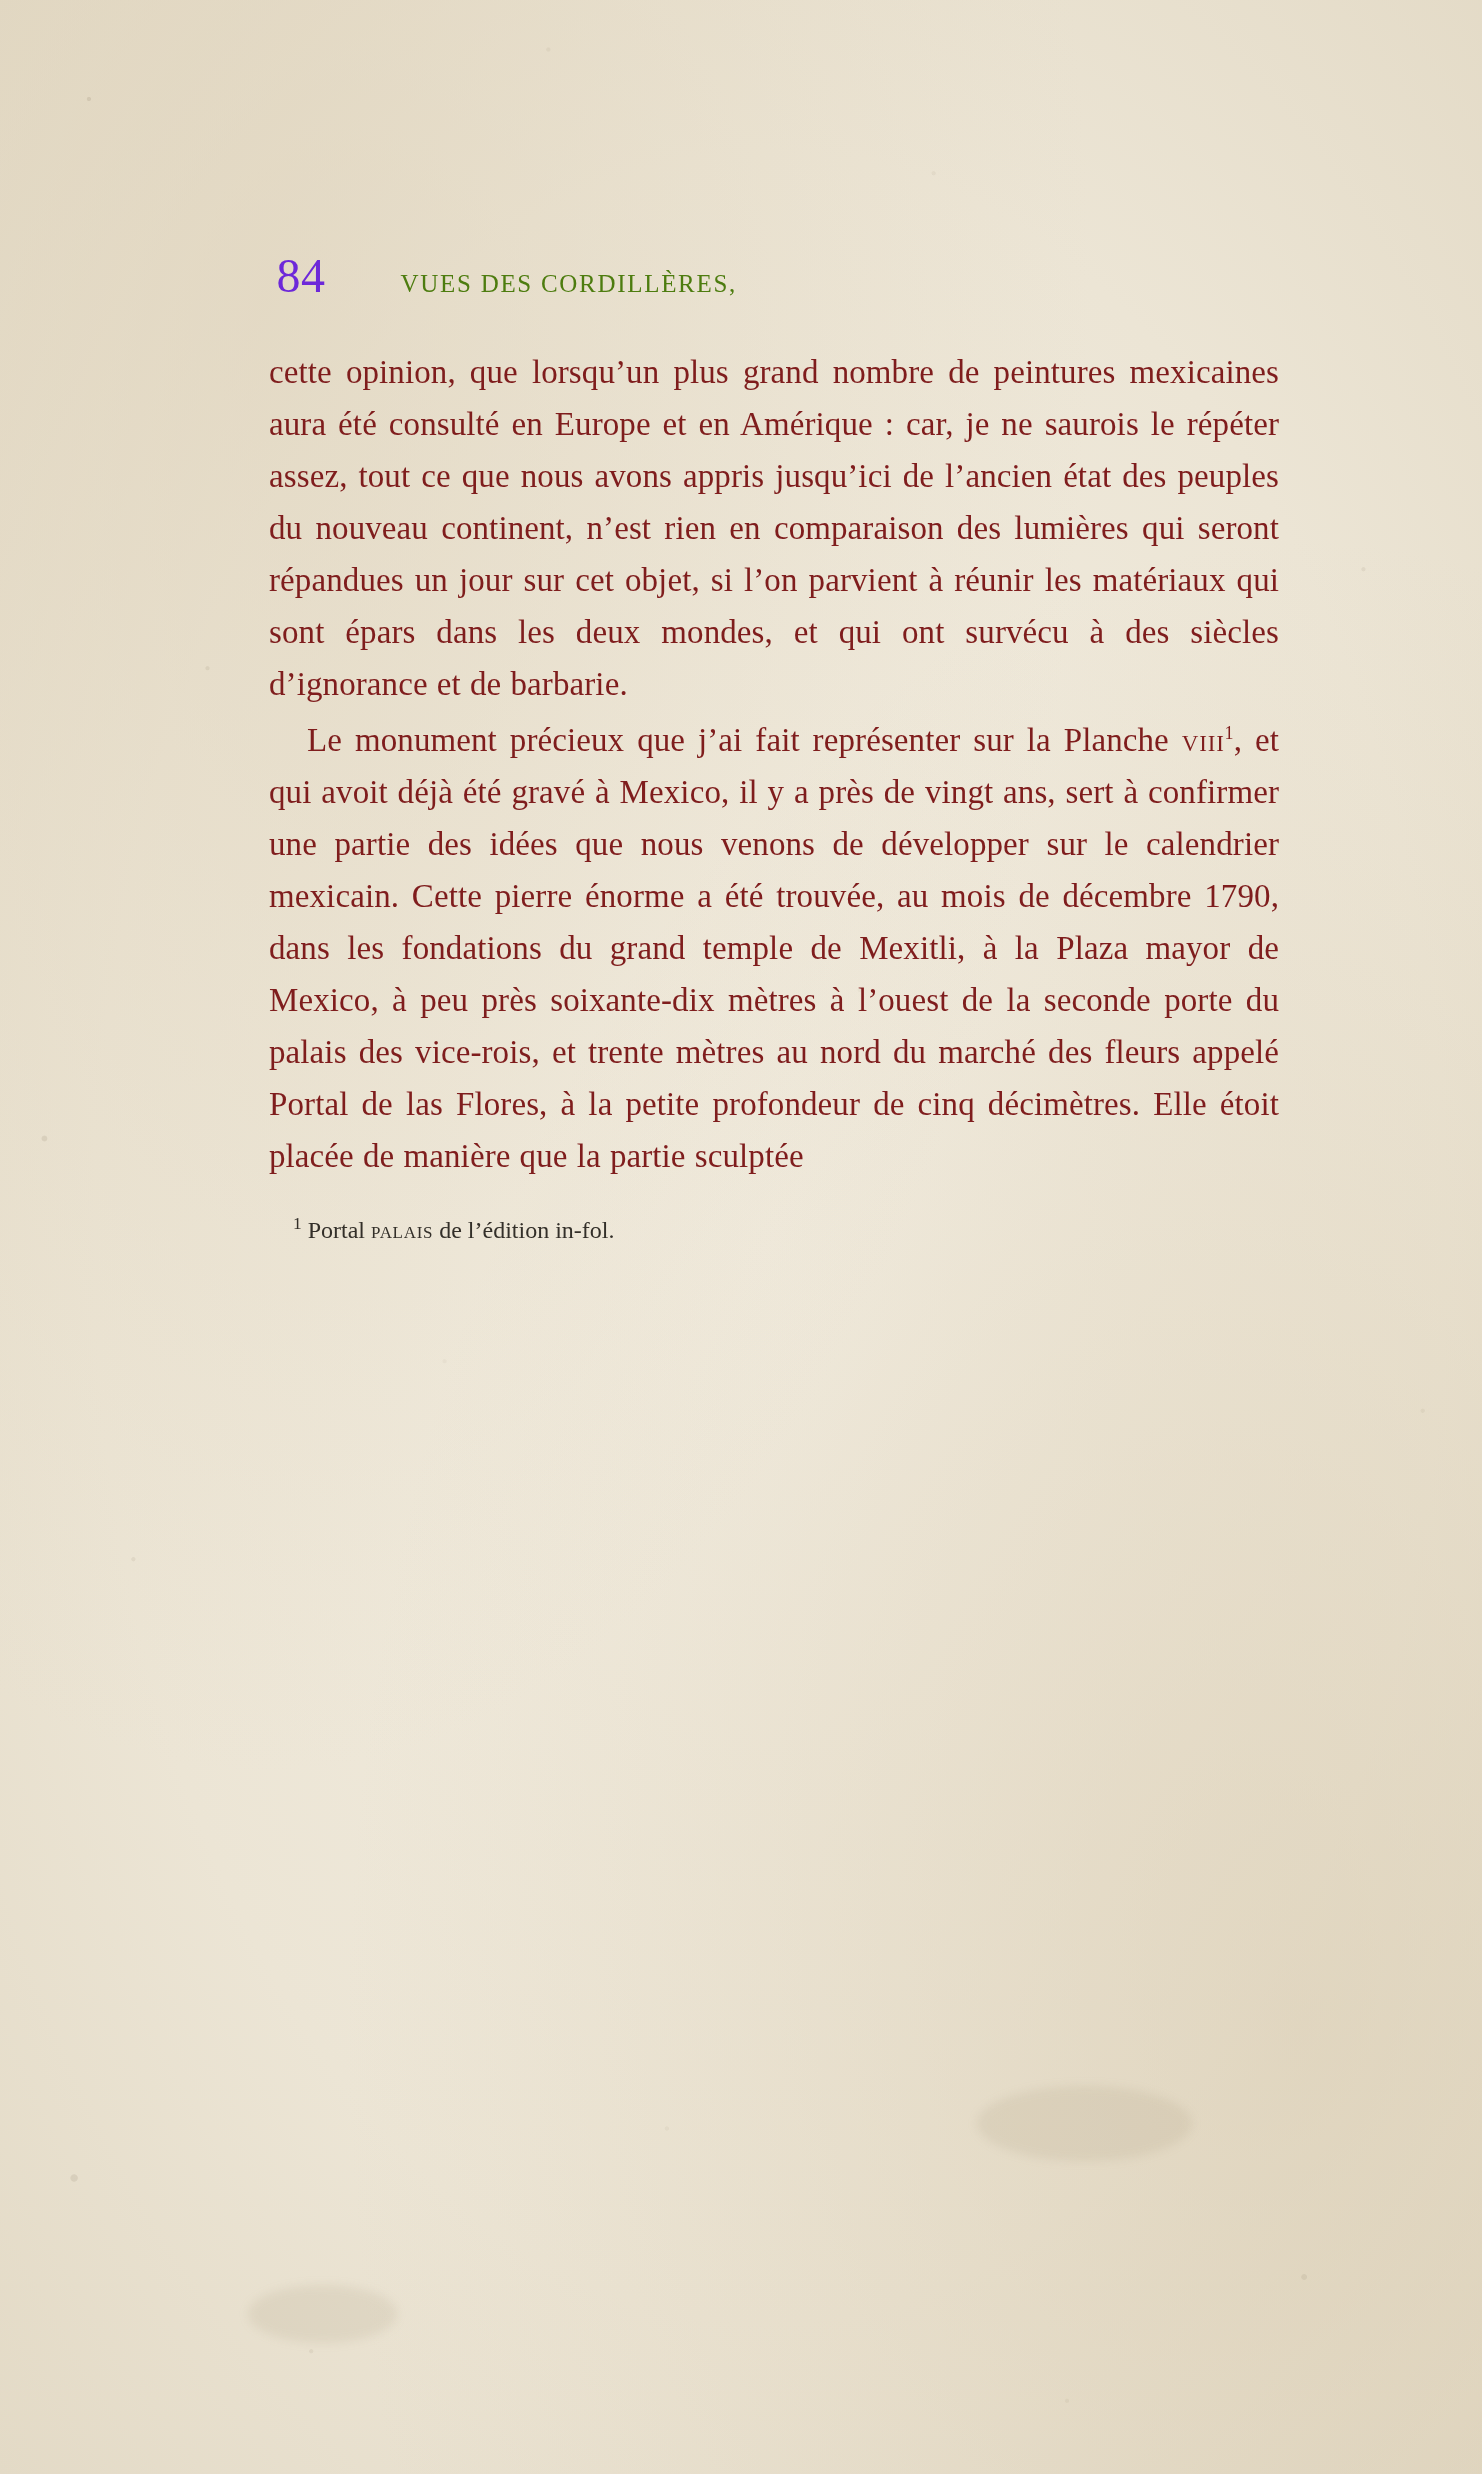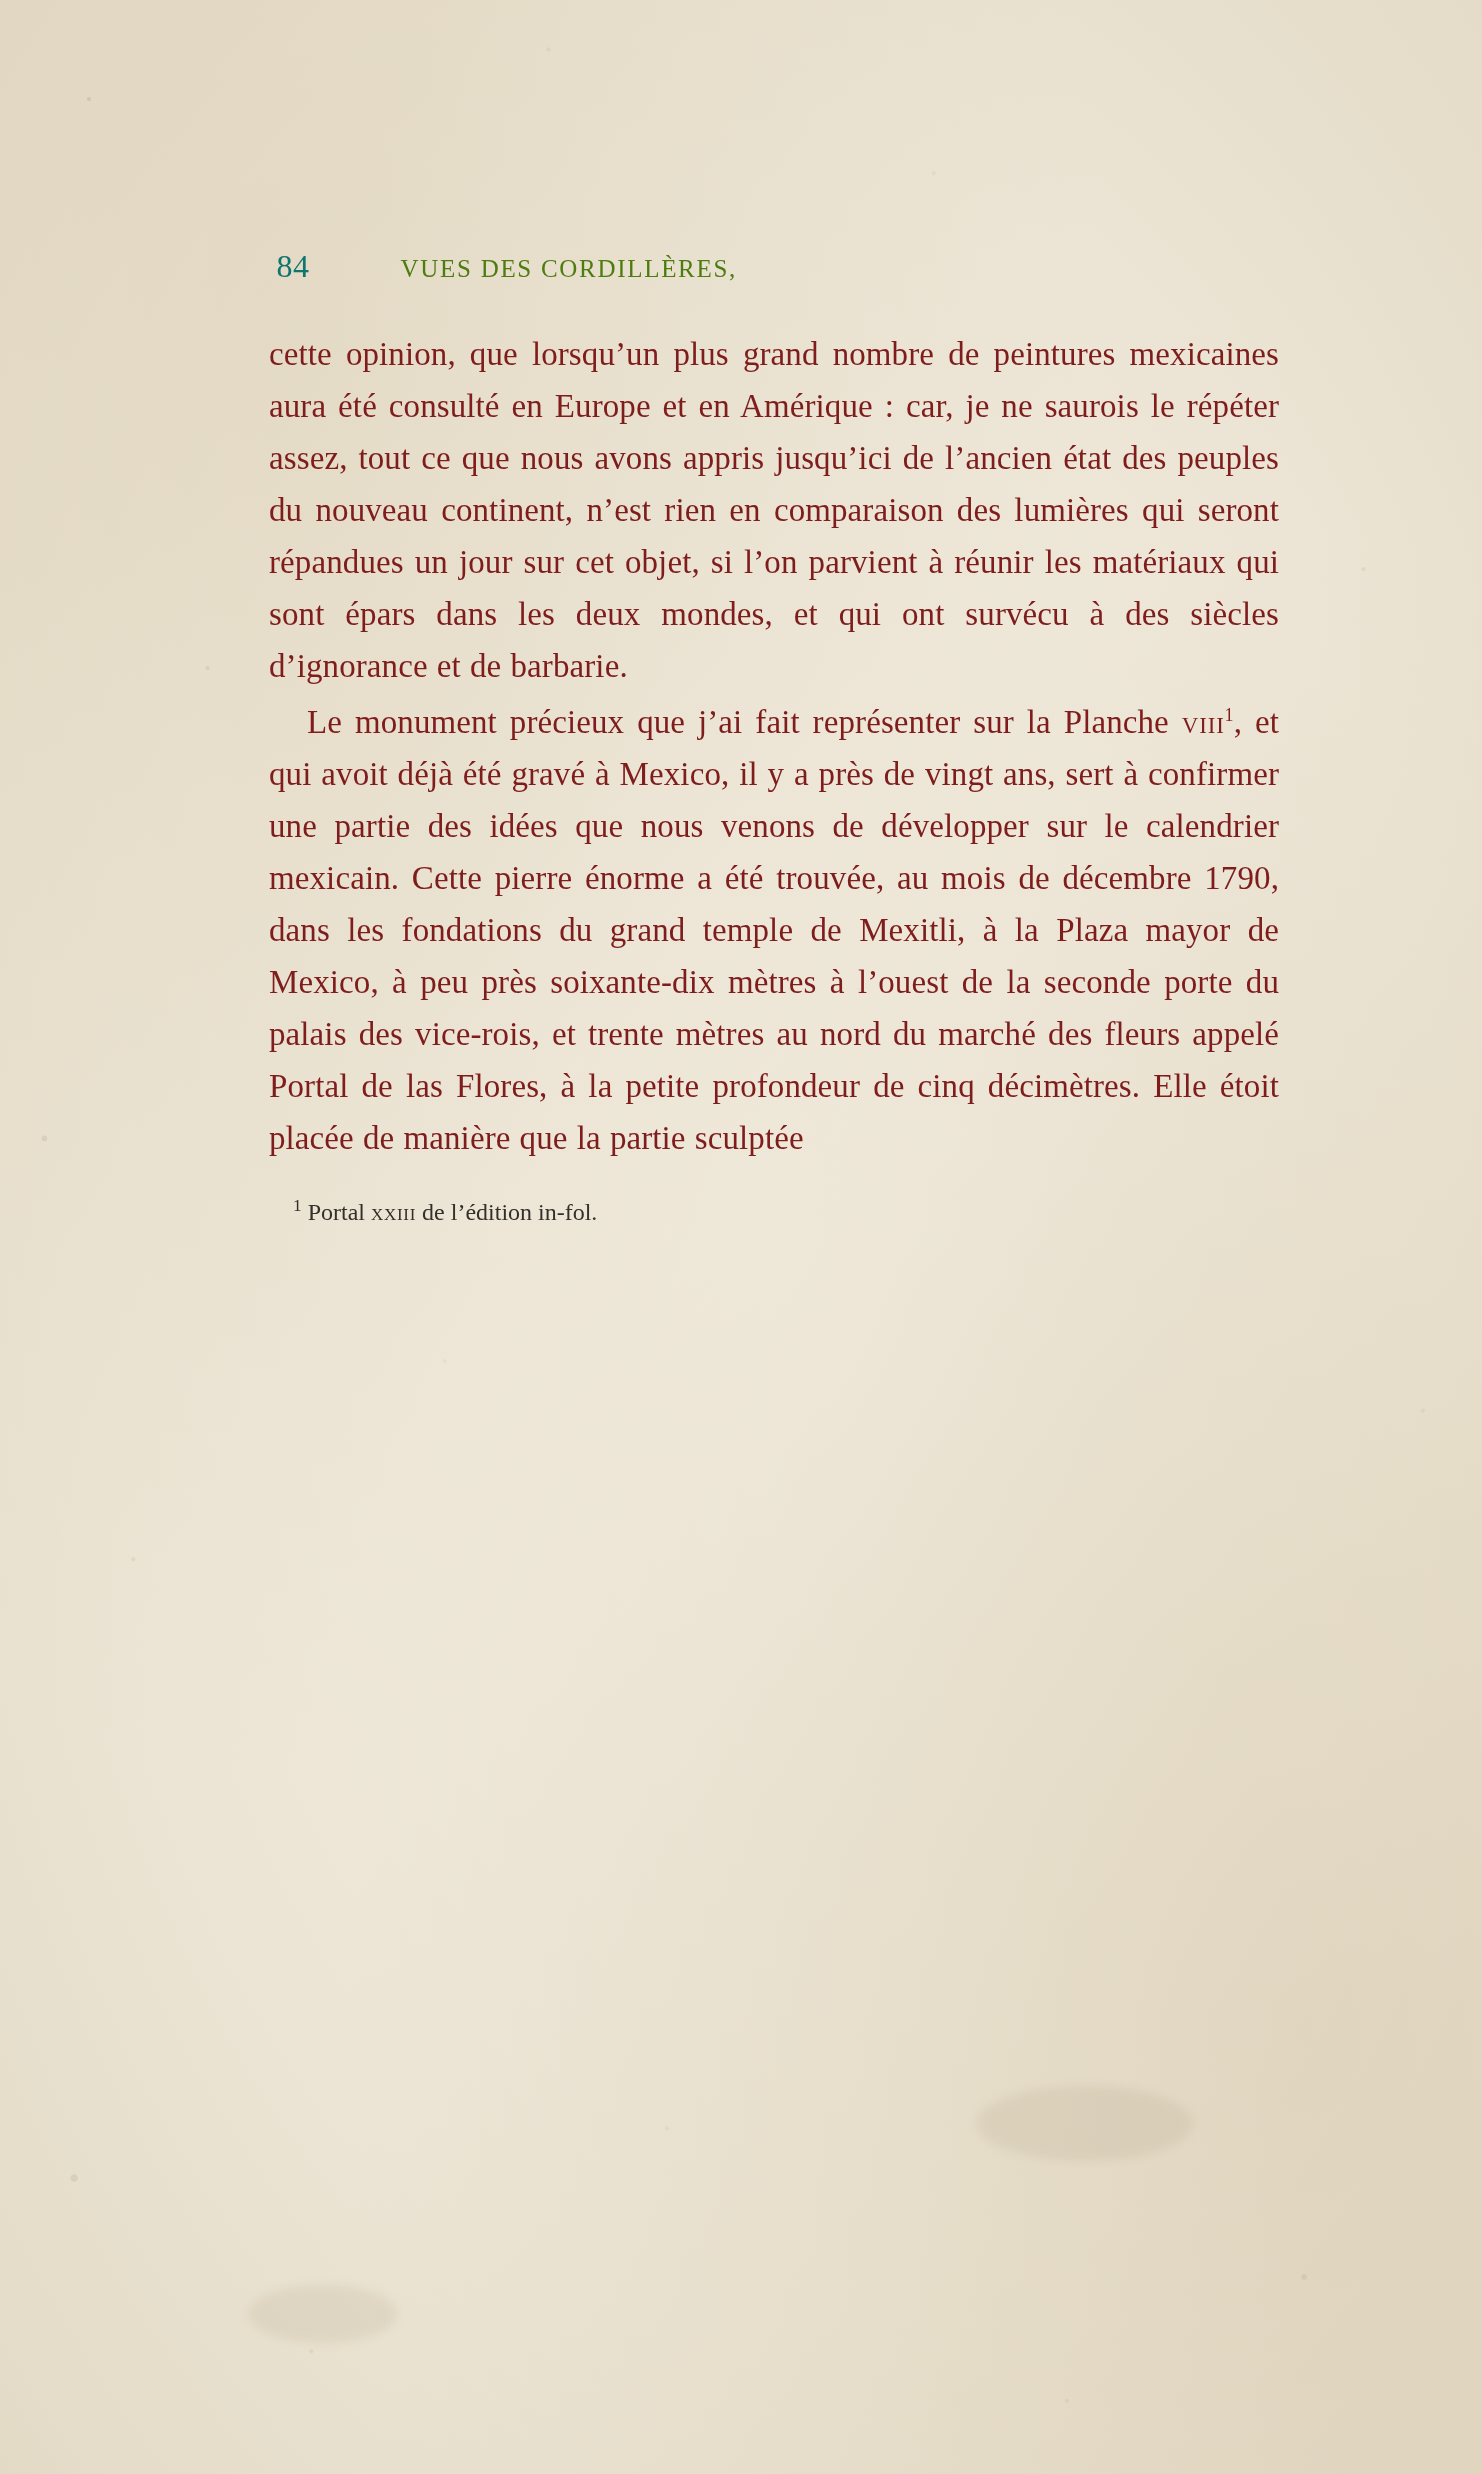--- a/index.html
+++ b/index.html
@@ -54,22 +54,22 @@
   }
 
   
   .running-head {
     display: flex;
     align-items: baseline;
     margin-bottom: 43px;
     margin-left: 11.6px;
   }
   .folio {
-    font-size: 32px;
-    color: #0f766e;
+    font-size: 48px;
+    color: #6d28d9;
     letter-spacing: 0.4px;
     width: 124px;
   }
   .head-title {
     font-size: 25px;
     letter-spacing: 1.7px;
     color: #4d7c0f;
     text-transform: uppercase;
     font-variant: small-caps;
   }
@@ -139,16 +139,16 @@
     <span class="folio">84</span>
     <span class="head-title">VUES DES CORDILLÈRES,</span>
   </div>
 
   <p class="body-par"><span>cette opinion, que lorsqu’un plus grand nombre de peintures mexicaines aura été consulté en Europe et en Amérique : car, je ne saurois le répéter assez, tout ce que nous avons appris jusqu’ici de l’ancien état des peuples du nouveau continent, n’est rien en comparaison des lumières qui seront répandues un jour sur cet objet, si l’on parvient à réunir les matériaux qui sont épars dans les deux mondes, et qui ont survécu à des siècles d’ignorance et de barbarie.</span></p>
 
   <p class="body-par indent"><span>Le monument précieux que j’ai fait représenter sur la Planche </span><span class="sc">viii</span><sup class="fn">1</sup><span>, et qui avoit déjà été gravé à Mexico, il y a près de vingt ans, sert à confirmer une partie des idées que nous venons de développer sur le calendrier mexicain. Cette pierre énorme a été trouvée, au mois de décembre 1790, dans les fondations du grand temple de Mexitli, à la </span><span class="it">Plaza mayor</span><span> de Mexico, à peu près soixante-dix mètres à l’ouest de la seconde porte du palais des vice-rois, et trente mètres au nord du marché des fleurs appelé </span><span class="it">Portal de las Flores</span><span>, à la petite profondeur de cinq décimètres. Elle étoit placée de manière que la partie sculptée</span></p>
 
   <div class="footnote-rule-space"></div>
 
-  <div class="footnote"><sup class="fn">1</sup> <span>Portal</span> <span class="sc-small">xxiii</span><span> de l’édition in-fol.</span></div>
+  <div class="footnote"><sup class="fn">1</sup> <span>Portal</span> <span class="sc-small">palais</span><span> de l’édition in-fol.</span></div>
 
 </div>
 
 
 </body></html>

